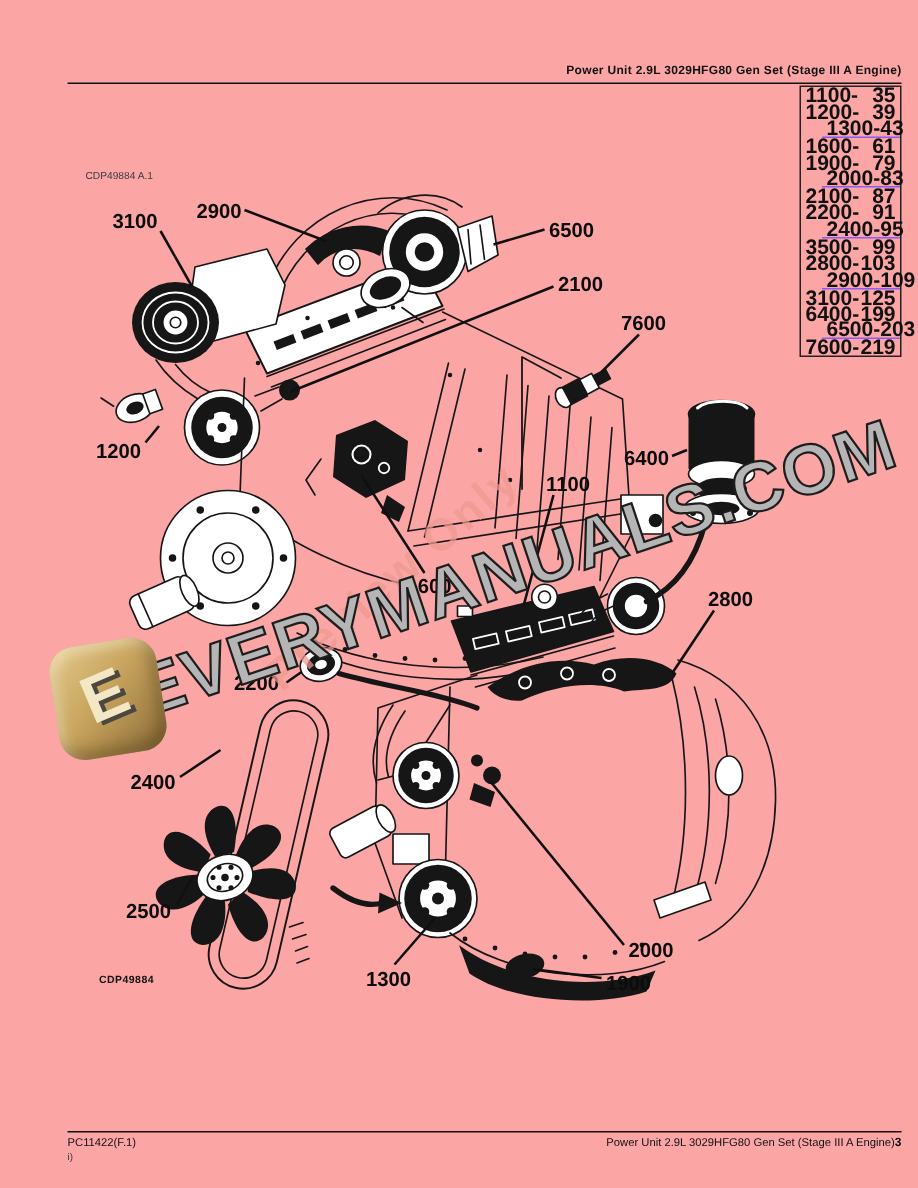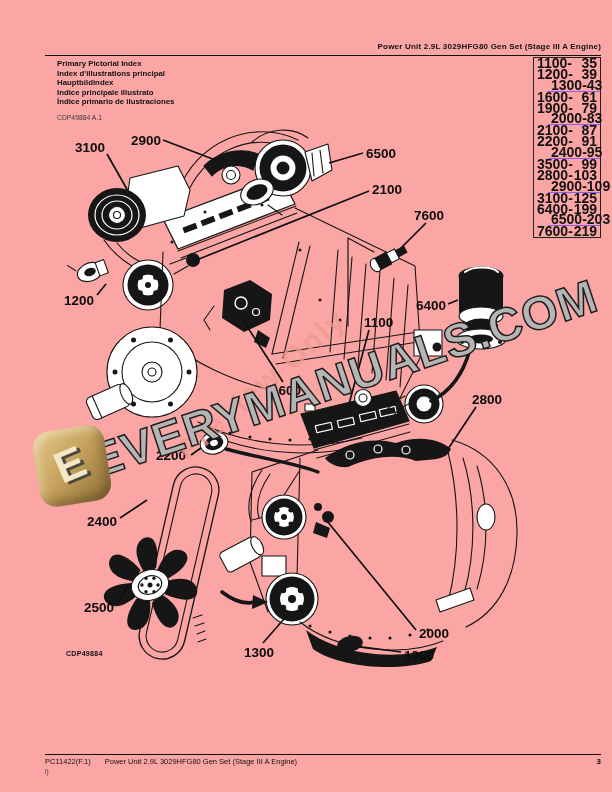--- a/index.html
+++ b/index.html
@@ -31,42 +31,35 @@
   
   .logo{position:absolute;left:36px;top:428px;width:72px;height:76px;border-radius:17px;
         transform:rotate(-9deg);
         background:linear-gradient(135deg,#e3c98f 0%,#c8a55e 45%,#8a6c38 100%);
         box-shadow:inset -4px -6px 10px rgba(60,40,10,.35), inset 3px 4px 8px rgba(255,245,215,.5);
         display:flex;align-items:center;justify-content:center;}
   .logo-glyph{font-size:44px;font-weight:700;color:#f3e7c6;transform:rotate(-14deg) translate(-1px,-2px);
               text-shadow:3px 3px 0 #4c473f;}
   
   .ftr-rule{position:absolute;top:754px;left:45px;width:556px;border-top:1.2px solid #111;}
-  .ftr{position:absolute;top:757px;left:45px;width:556px;display:flex;font-size:7.5px;}
+  .ftr{position:absolute;top:757px;left:45px;width:556px;display:flex;font-size:7.5px;text-align:right;}
   .ftr .doc{font-weight:400;}
   .ftr .rev{}
   .ftr .t{margin-left:14px;flex:1;}
   .ftr .pg{font-weight:700;font-size:8px;}
   .ftr-note{position:absolute;top:768px;left:45px;font-size:6.5px;color:#333;}
 </style>
 </head>
 <body>
 
 <div class="page">
 
   <div class="hdr-title">Power Unit 2.9L 3029HFG80 Gen Set (Stage III A Engine)</div>
   <div class="hdr-rule"></div>
 
-  <ul class="idx" id="idx-list">
-      <li>Primary Pictorial Index</li>
-      <li>Index d'illustrations principal</li>
-      <li>Hauptbildindex</li>
-      <li>Indice principale illustrato</li>
-      <li>Índice primario de ilustraciones</li>
-    </ul>
   <div class="idx-code">CDP49884 A.1</div>
 
   <div class="ptable" id="ptable">
       <div class="prow">
         <span>1100-</span>
         <span>35</span>
       </div>
       <div class="prow">
         <span>1200-</span>
         <span>39</span>

